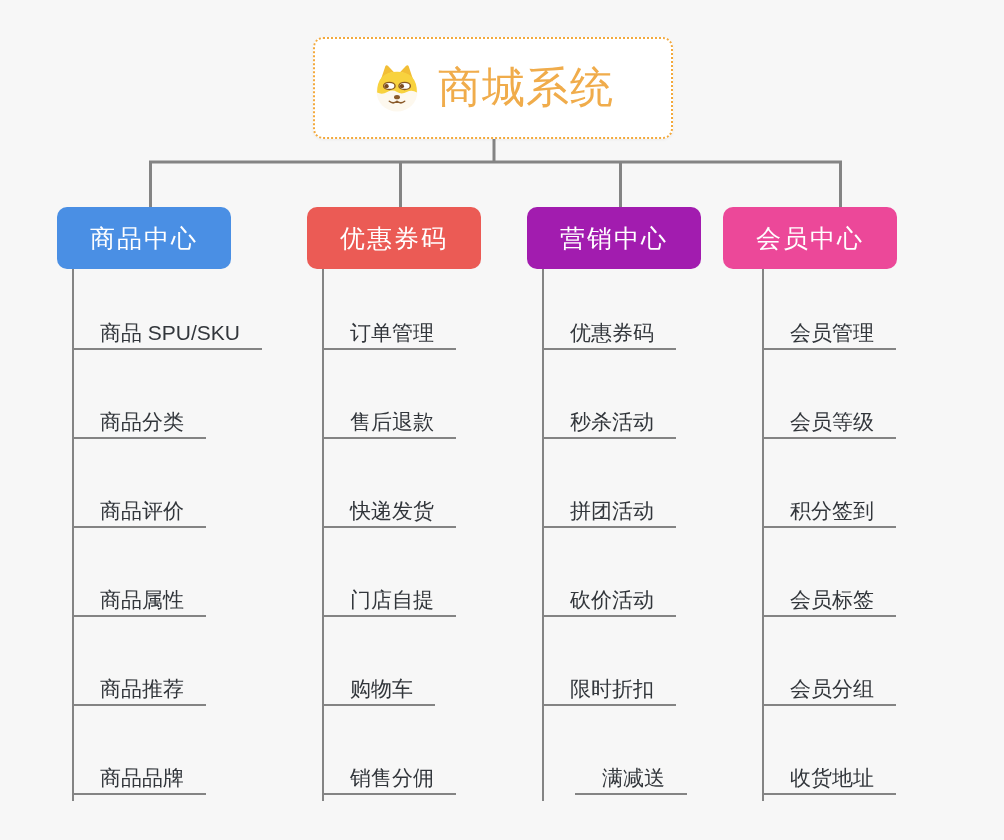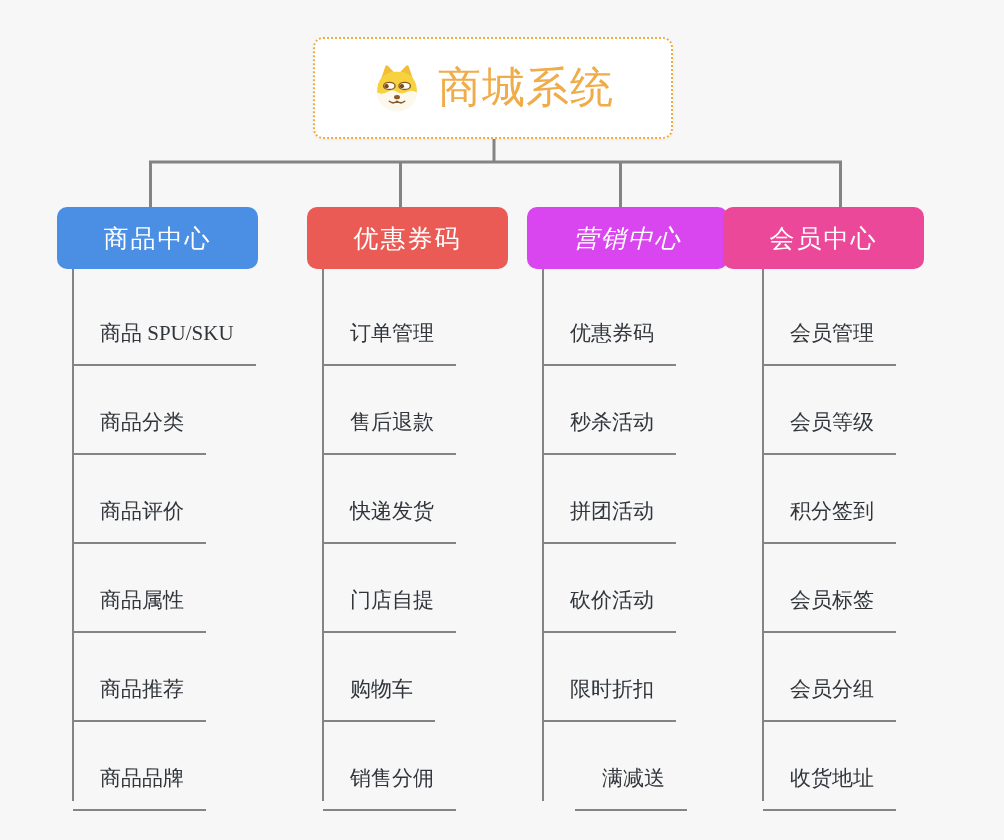--- a/index.html
+++ b/index.html
@@ -25,38 +25,37 @@
     box-shadow:0 1px 3px rgba(0,0,0,0.05);
     cursor:pointer;
   }
   .root-title{
     font-size:43px;
     color:#f0ac4b;
     letter-spacing:1px;
     white-space:nowrap;
   }
   .branch-node{
-    position:absolute;top:207px;width:201px;height:62px;
+    position:absolute;top:207px;width:174px;height:62px;
     border-radius:10px;
     display:flex;align-items:center;justify-content:center;
     color:#ffffff;
     font-size:25px;
     letter-spacing:2px;
     cursor:pointer;
   }
   .leaf{
     position:absolute;
-    padding:0 22px 16px 27px;
+    padding:0 22px 0 27px;
     font-size:21px;
     line-height:30px;
     color:#32363b;
     border-bottom:2px solid #848484;
     white-space:nowrap;
     cursor:pointer;
-    font-family:Liberation Serif, serif;
   }
 </style>
 </head>
 <body>
 
 <div class="canvas">
 
   <svg class="connectors" width="1004" height="840">
 
     <path d="M494 139 L494 162" stroke="#848484" stroke-width="3" fill="none"></path>
@@ -81,21 +80,21 @@
       <circle cx="13.8" cy="20.7" r="2.1" fill="#7a4a1e"></circle>
       <circle cx="28.8" cy="20.7" r="2.1" fill="#7a4a1e"></circle>
       <ellipse cx="24" cy="31.5" rx="2.9" ry="2.1" fill="#8a5a2a"></ellipse>
       <path d="M16.5 35.5 Q20.2 38.6 24 35.5 Q27.8 38.6 31.5 35.5" stroke="#8a5a2a" stroke-width="1.5" fill="none" stroke-linecap="round"></path>
     </svg>
     <span class="root-title">商城系统</span>
   </div>
 
   <div class="branch-node" style="left: 57px; background-color: rgb(74, 143, 228);">商品中心</div>
   <div class="branch-node" style="left: 307px; background-color: rgb(235, 91, 85);">优惠券码</div>
-  <div class="branch-node" style="left: 527px; background-color: #d946ef; font-style: italic;">营销中心</div>
+  <div class="branch-node" style="left: 527px; background-color: #a21caf;">营销中心</div>
   <div class="branch-node" style="left: 723px; background-color: #ec4899;">会员中心</div>
 
   <div class="leaf" style="left:73px;top:318px;">商品 SPU/SKU</div>
   <div class="leaf" style="left:73px;top:407px;">商品分类</div>
   <div class="leaf" style="left:73px;top:496px;">商品评价</div>
   <div class="leaf" style="left:73px;top:585px;">商品属性</div>
   <div class="leaf" style="left:73px;top:674px;">商品推荐</div>
   <div class="leaf" style="left:73px;top:763px;">商品品牌</div>
 
   <div class="leaf" style="left:323px;top:318px;">订单管理</div>

